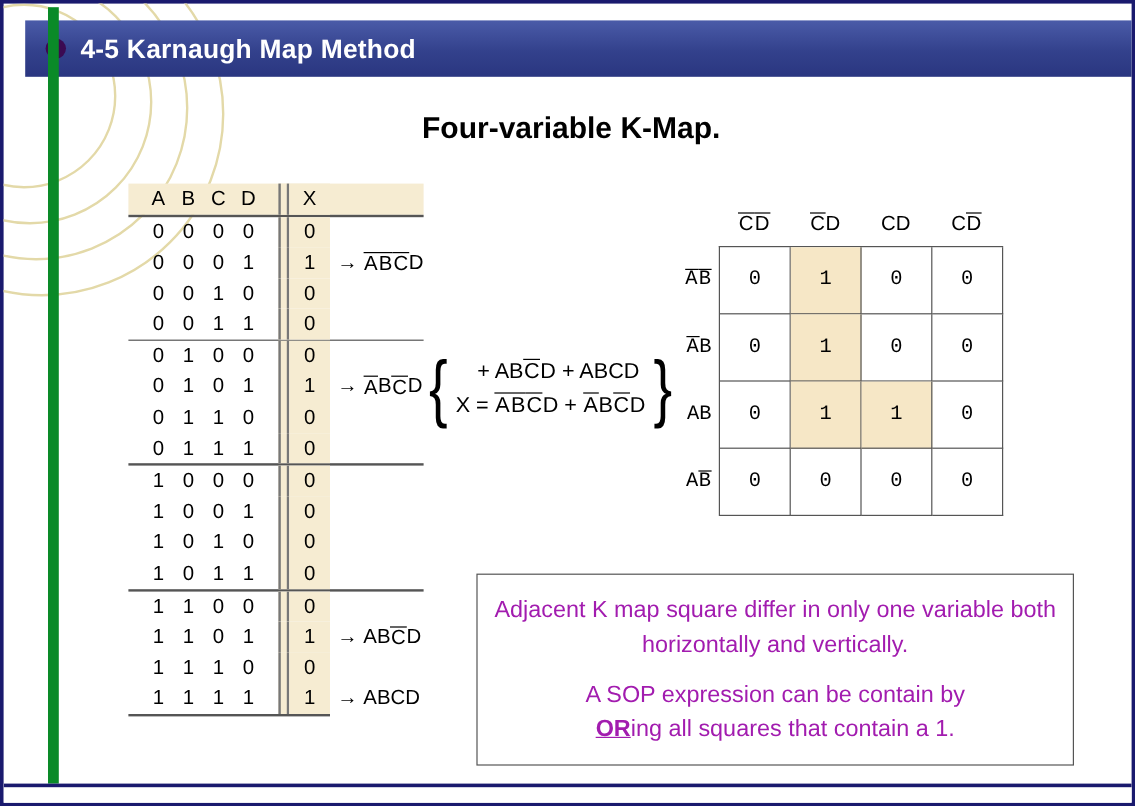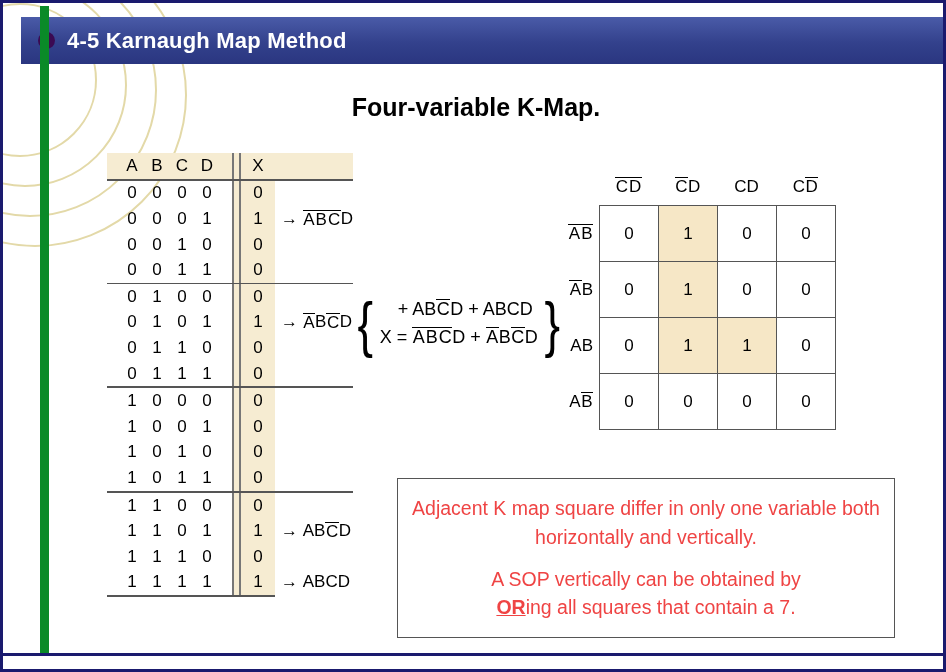--- a/index.html
+++ b/index.html
@@ -210,21 +210,21 @@
     height: 160px;
     border: 1px solid #555;
     box-sizing: border-box;
     background: #ffffff;
     display: flex;
     flex-direction: column;
     align-items: center;
     justify-content: center;
     text-align: center;
     font-size: 19.5px;
-    color: #ef4444;
+    color: #a21caf;
     padding: 18px 14px;
   }
   .note-p1 { line-height: 1.45; margin-bottom: 14px; }
   .note-p2 { line-height: 1.45; }
   .note-p2 b { font-weight: bold; }
   .underline-or { text-decoration: underline; }
 </style>
 </head>
 <body>
 
@@ -489,21 +489,21 @@
   </div>
 
   <div class="kmap">
     <div class="kmap-col-head">
       <div class="kmap-col-label"><span class="ovl">C</span><span class="ovl">D</span></div>
       <div class="kmap-col-label"><span class="ovl">C</span>D</div>
       <div class="kmap-col-label">CD</div>
       <div class="kmap-col-label">C<span class="ovl">D</span></div>
     </div>
 
-    <div style="position:relative;">
+    <div style="position:relative;font-family:Liberation Mono, monospace;">
       <div class="row-label-abs" style="left:-46px; top:19px;"><span class="ovl">A</span><span class="ovl">B</span></div>
       <div class="row-label-abs" style="left:-46px; top:75px;"><span class="ovl">A</span>B</div>
       <div class="row-label-abs" style="left:-46px; top:131px;">AB</div>
       <div class="row-label-abs" style="left:-46px; top:187px;">A<span class="ovl">B</span></div>
 
       <div class="kmap-grid">
         <div class="kmap-cell">0</div>
         <div class="kmap-cell hl">1</div>
         <div class="kmap-cell">0</div>
         <div class="kmap-cell">0</div>
@@ -522,19 +522,19 @@
         <div class="kmap-cell">0</div>
         <div class="kmap-cell">0</div>
         <div class="kmap-cell">0</div>
       </div>
     </div>
   </div>
 
   <div class="note-box">
     <div class="note-p1">Adjacent K map square differ in only one variable both horizontally and vertically.</div>
     <div class="note-p2">
-      <span>A SOP vertically can be obtained by </span><br>
-      <b class="underline-or">OR</b><span>ing all squares that contain a 7.</span>
+      <span>A SOP expression can be contain by </span><br>
+      <b class="underline-or">OR</b><span>ing all squares that contain a 1.</span>
     </div>
   </div>
 
   <div class="bottom-strip"></div>
 </div>
 
 </body></html>

